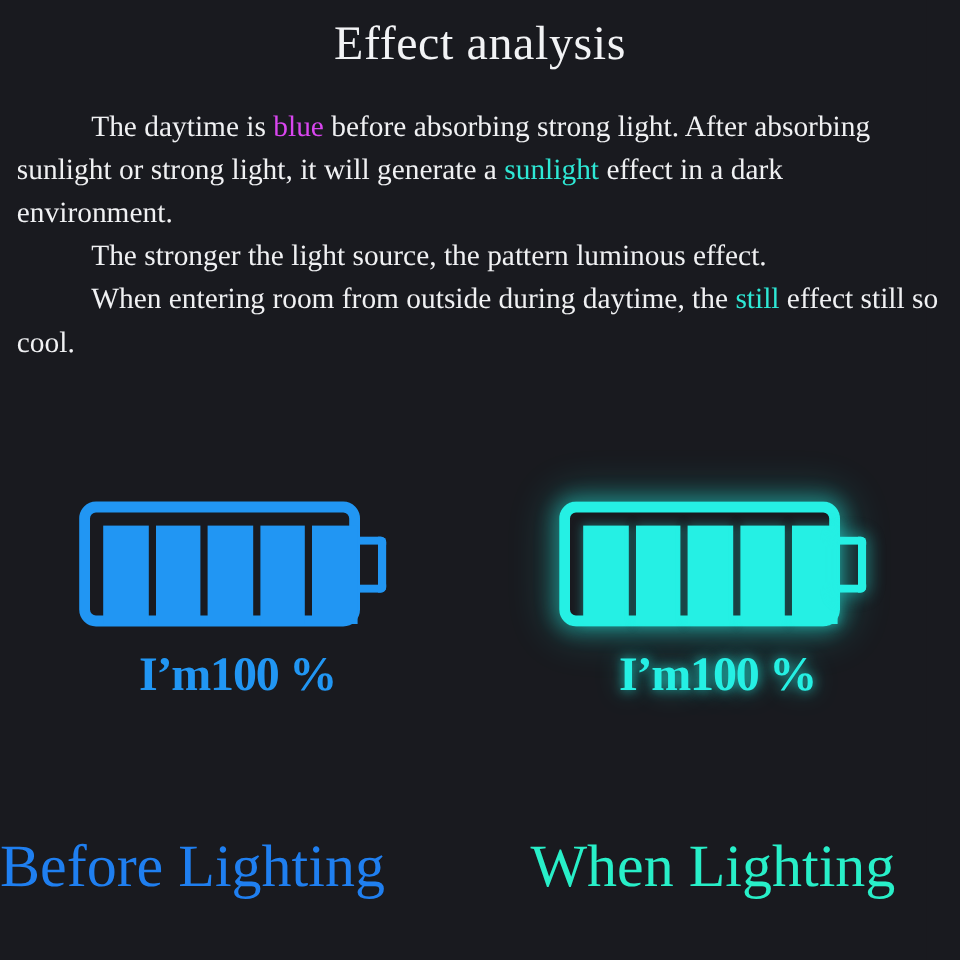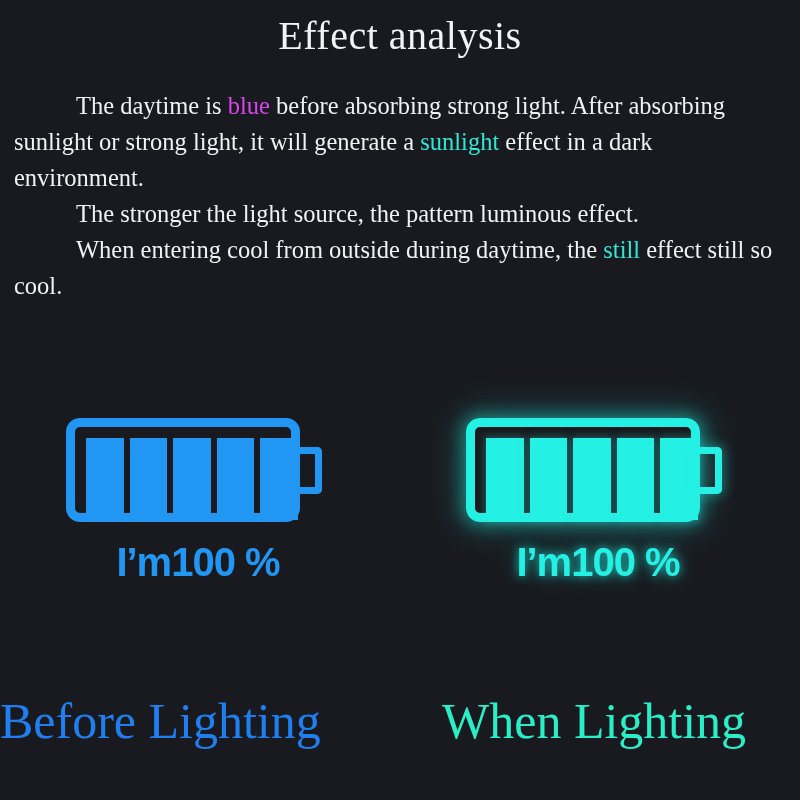--- a/index.html
+++ b/index.html
@@ -157,21 +157,21 @@
     text-shadow: 0 0 10px rgba(37,240,228,0.75),
                  0 0 22px rgba(37,240,228,0.40);
   }
 
   .bat-label {
     position: absolute;
     top: 138px;
     left: 0;
     width: 300px;
     text-align: center;
-    font-family: Liberation Sans, sans-serif;
+    font-family: Liberation Serif, serif;
     font-weight: bold;
     font-size: 40px;
     letter-spacing: -1px;
     line-height: 1;
   }
 
   
   .captions {
     position: absolute;
     top: 694px;
@@ -209,21 +209,21 @@
 
     <p class="para">
       <span>The daytime is </span><span class="hl-blue">blue</span><span> before absorbing strong light. After absorbing sunlight or strong light, it will generate a </span><span class="hl-cyan">sunlight</span><span> effect in a dark environment.</span>
     </p>
 
     <p class="para">
       <span>The stronger the light source,  the pattern luminous effect.</span>
     </p>
 
     <p class="para">
-      <span>When entering cool from outside during daytime, the </span><span class="hl-glow">still</span><span> effect still so cool.</span>
+      <span>When entering room from outside during daytime, the </span><span class="hl-glow">still</span><span> effect still so cool.</span>
     </p>
 
   </div>
 
   <div class="batteries">
 
     <div class="battery-block left blue">
       <div class="battery">
         <div class="bat-body">
           <div class="bat-cells">

